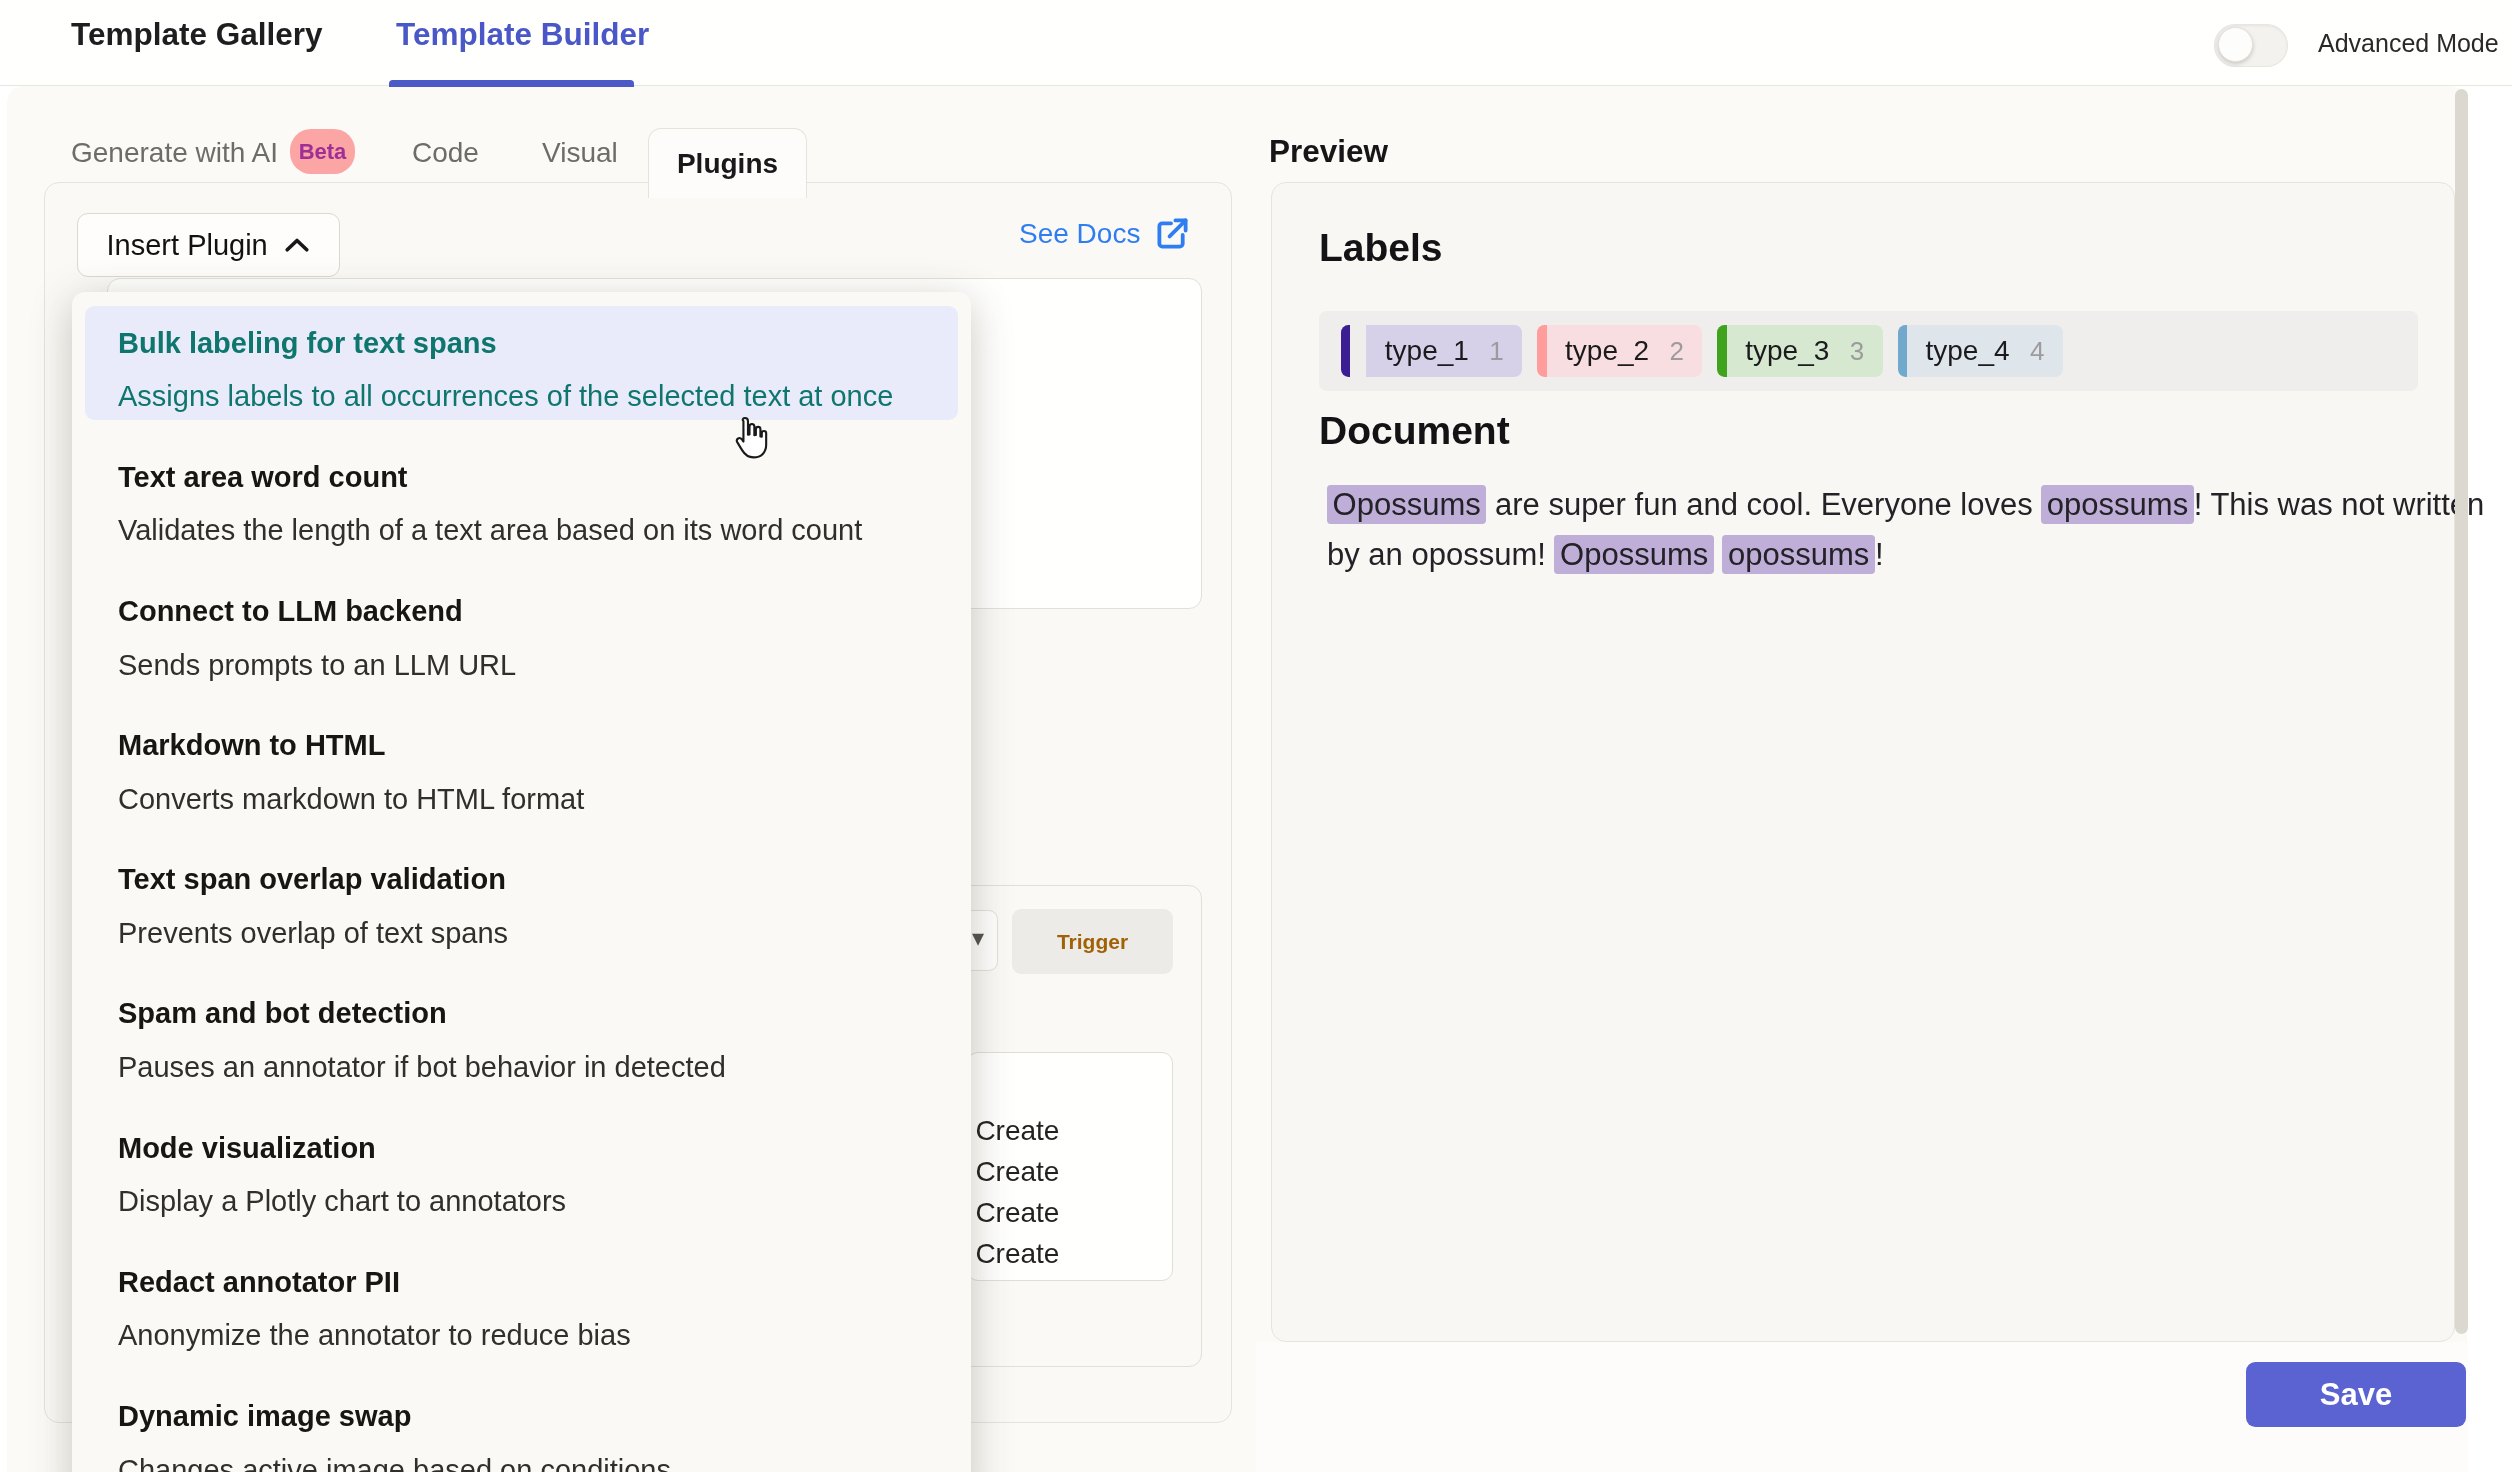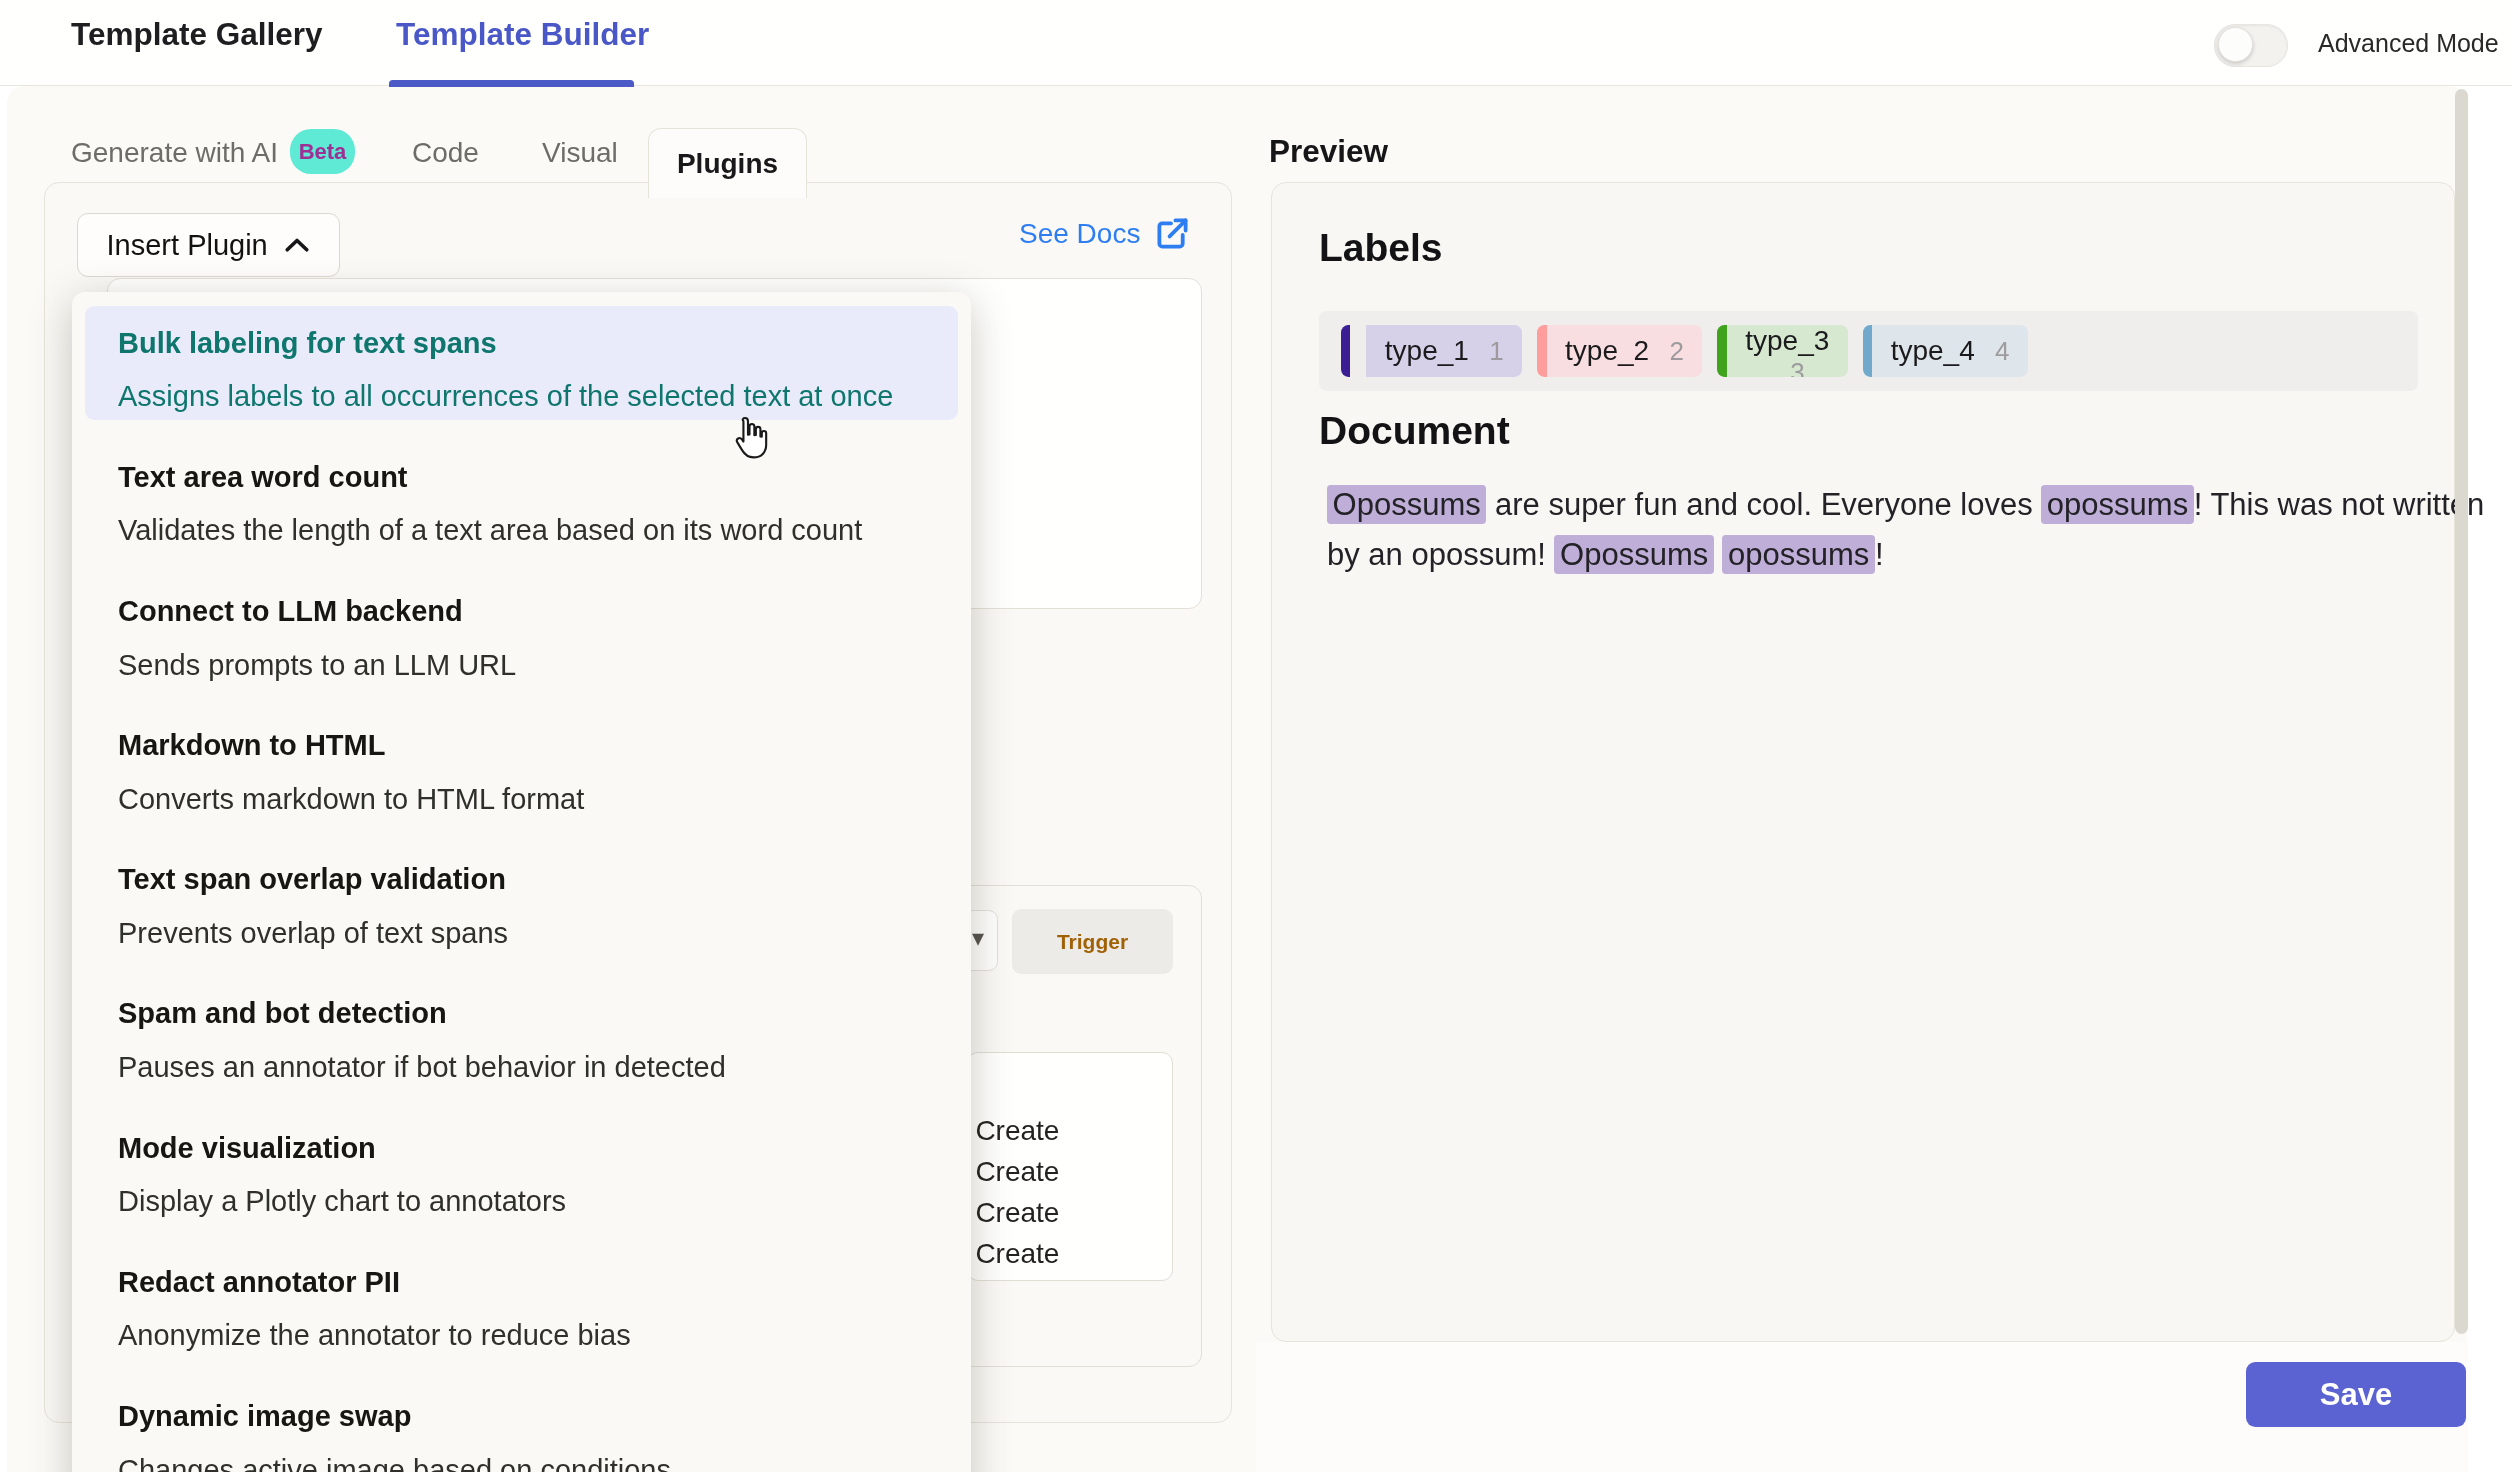--- a/index.html
+++ b/index.html
@@ -24,21 +24,21 @@
   #adv-label { left:2318px; top:0; height:86px; display:flex; align-items:center;
                font-size:25px; color:#2a2927; }
 
   
   #content { left:7.4px; top:86px; width:2460px; height:1387px; background:#fbfaf7;
              border-radius:16.7px 16.7px 0 0; }
 
   
   .b-tab { top:130px; height:46px; display:flex; align-items:center;
            font-size:28px; font-weight:500; color:#6d6c67; cursor:pointer; z-index:5; }
-  #beta-badge { left:290px; top:129px; width:65px; height:45px; background:#5eead4;
+  #beta-badge { left:290px; top:129px; width:65px; height:45px; background:#fca5a5;
                 border-radius:21px; display:flex; align-items:center; justify-content:center;
                 font-size:22px; font-weight:700; color:#a02f95; z-index:5; }
   #tab-plugins { left:648px; top:128px; width:159px; height:70px; background:#fdfcfa;
                  border:1.9px solid #e6e3db; border-bottom:none; border-radius:13px 13px 0 0;
                  display:flex; align-items:center; justify-content:center;
                  font-size:28px; font-weight:700; color:#19181a; z-index:6; cursor:pointer; }
 
   
   #left-card { left:44px; top:182px; width:1188px; height:1241px; background:#faf9f6;
                border:1.9px solid #e6e3db; border-radius:15px; z-index:4; }
@@ -217,21 +217,21 @@
     </div>
     <div class="chip">
       <div class="bar" style="background: rgb(255, 156, 156);"></div>
       <div class="body" style="background: rgb(249, 222, 225);">
         <span class="lbl">type_2</span>
         <span class="num">2</span>
       </div>
     </div>
     <div class="chip">
       <div class="bar" style="background: rgb(63, 163, 29);"></div>
-      <div class="body" style="background: rgb(215, 232, 208); flex-direction: column;">
+      <div class="body" style="background: rgb(215, 232, 208);">
         <span class="lbl">type_3</span>
         <span class="num">3</span>
       </div>
     </div>
     <div class="chip">
       <div class="bar" style="background: rgb(112, 169, 203);"></div>
       <div class="body" style="background: rgb(223, 230, 235);">
         <span class="lbl">type_4</span>
         <span class="num">4</span>
       </div>

